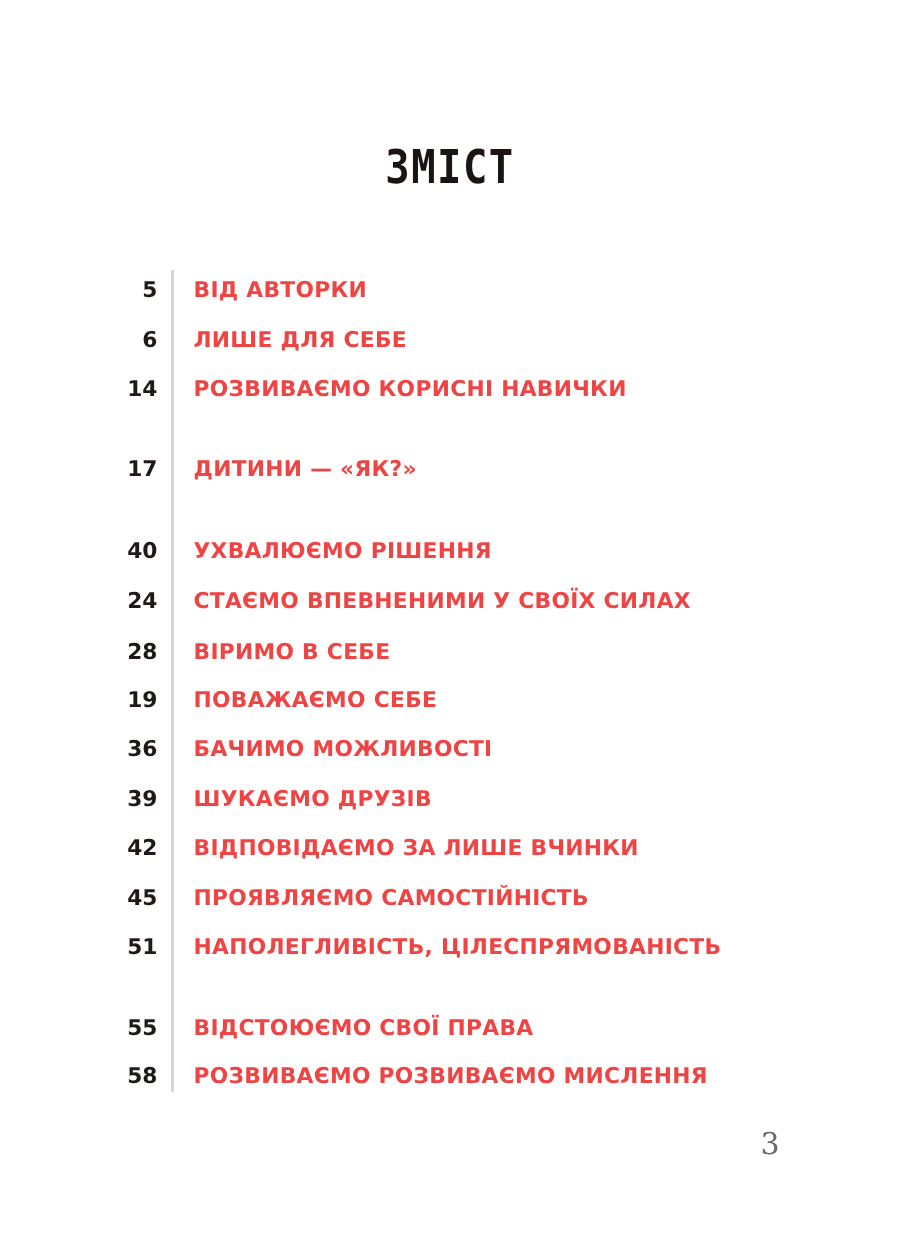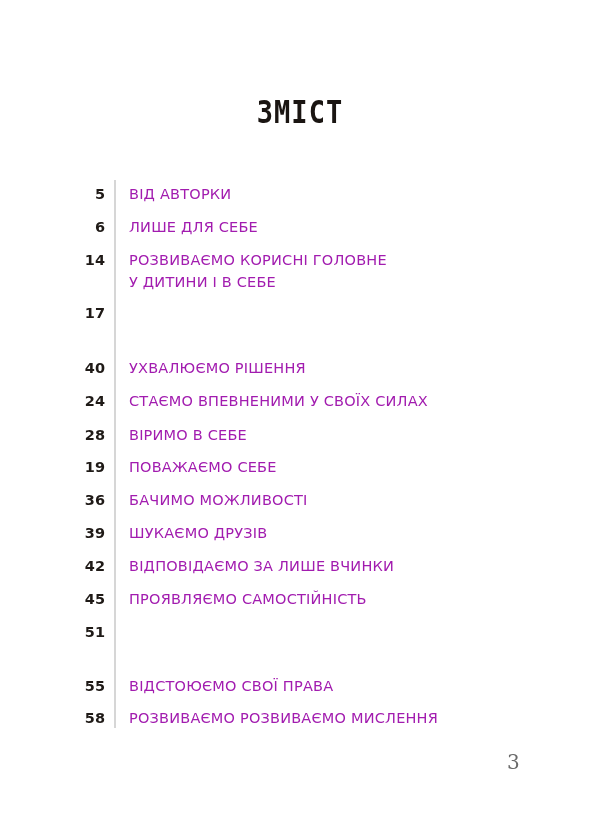--- a/index.html
+++ b/index.html
@@ -56,25 +56,25 @@
       font-weight: bold;
       font-size: 14.5px;
       line-height: 22px;
       color: #1f1a17;
     }
     .entry .label {
       position: absolute;
       left: 129px;
       width: 400px;
       font-family: "DejaVu Sans", sans-serif;
-      font-weight: normal;
+      font-weight: bold;
       font-size: 14.5px;
       line-height: 22px;
       letter-spacing: 0.2px;
-      color: #a21caf;
+      color: #ef4444;
     }
     .entry .label span {
       display: block;
     }
     .page-number {
       position: absolute;
       left: 507px;
       top: 750px;
       font-family: "DejaVu Serif", serif;
       font-size: 20px;
@@ -97,27 +97,27 @@
     </div>
     <div class="entry" style="top: 36px;">
       <div class="num">6</div>
       <div class="label">
         <span>ЛИШЕ ДЛЯ СЕБЕ</span>
       </div>
     </div>
     <div class="entry" style="top: 69px;">
       <div class="num">14</div>
       <div class="label">
-        <span>РОЗВИВАЄМО КОРИСНІ ГОЛОВНЕ</span>
-        <span>У ДИТИНИ І В СЕБЕ</span>
+        <span>РОЗВИВАЄМО КОРИСНІ НАВИЧКИ</span>
       </div>
     </div>
     <div class="entry" style="top: 122px;">
       <div class="num">17</div>
       <div class="label">
+        <span>ДИТИНИ — «ЯК?»</span>
       </div>
     </div>
     <div class="entry" style="top: 177px;">
       <div class="num">40</div>
       <div class="label">
         <span>УХВАЛЮЄМО РІШЕННЯ</span>
       </div>
     </div>
     <div class="entry" style="top: 210px;">
       <div class="num">24</div>
@@ -157,20 +157,21 @@
     </div>
     <div class="entry" style="top: 408px;">
       <div class="num">45</div>
       <div class="label">
         <span>ПРОЯВЛЯЄМО САМОСТІЙНІСТЬ</span>
       </div>
     </div>
     <div class="entry" style="top: 441px;">
       <div class="num">51</div>
       <div class="label">
+        <span>НАПОЛЕГЛИВІСТЬ, ЦІЛЕСПРЯМОВАНІСТЬ</span>
       </div>
     </div>
     <div class="entry" style="top: 495px;">
       <div class="num">55</div>
       <div class="label">
         <span>ВІДСТОЮЄМО СВОЇ ПРАВА</span>
       </div>
     </div>
     <div class="entry" style="top: 527px;">
       <div class="num">58</div>

